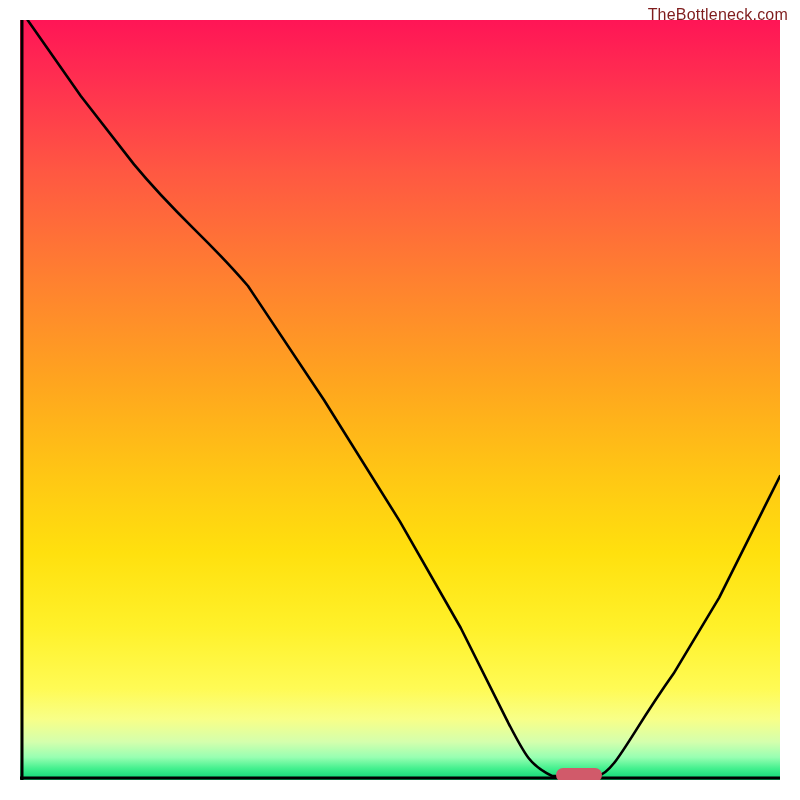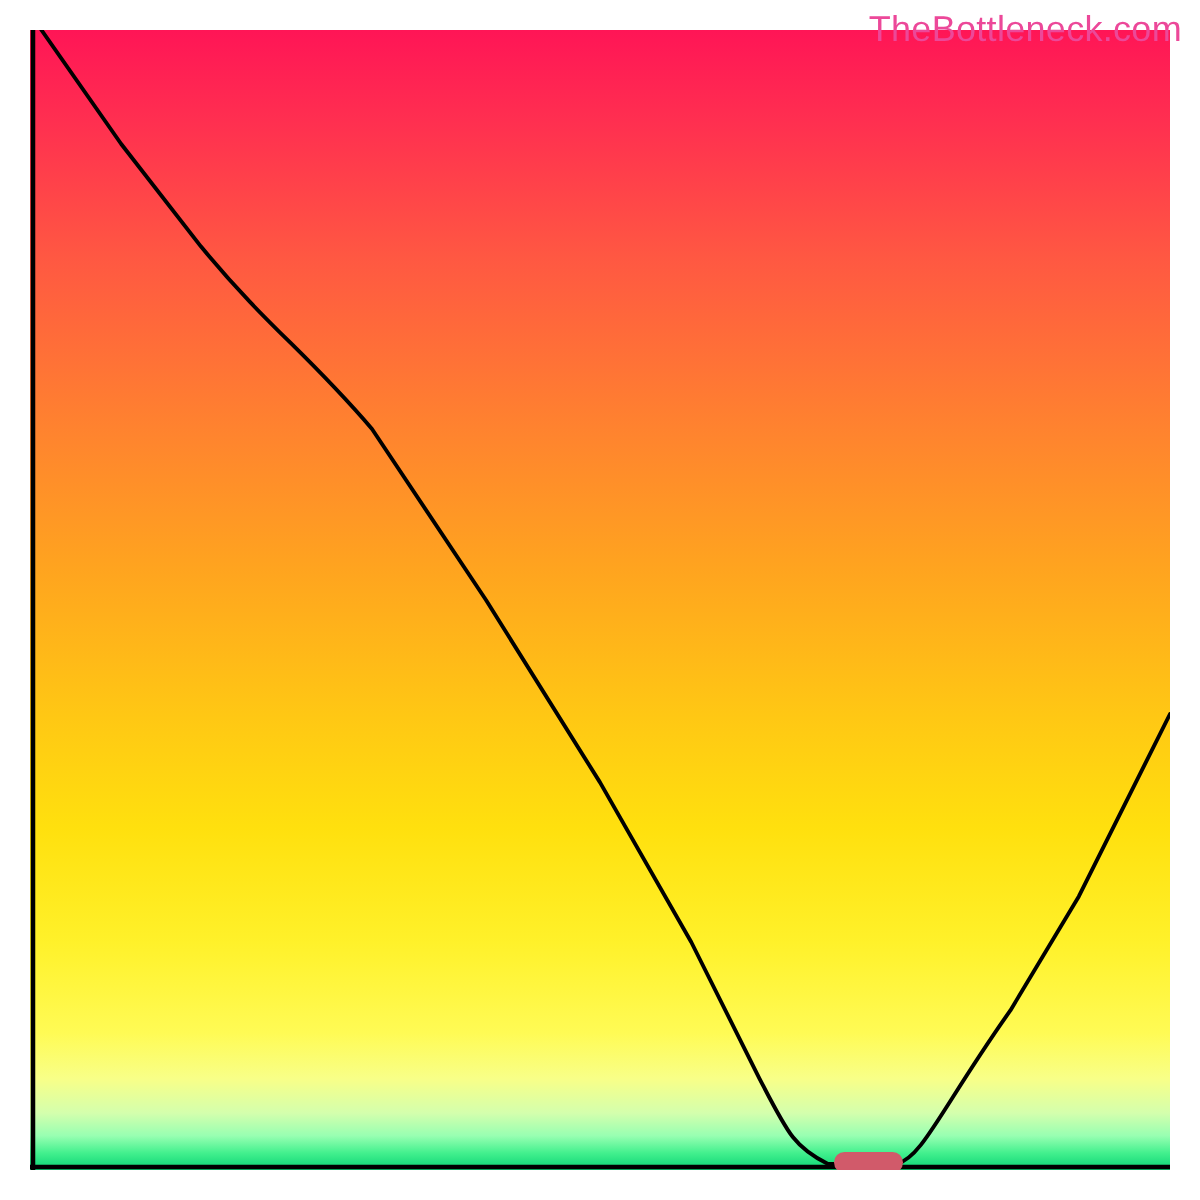--- a/index.html
+++ b/index.html
@@ -12,23 +12,23 @@
   }
   .chart-container {
     position: relative;
     width: 800px;
     height: 800px;
   }
   .watermark {
     position: absolute;
     top: 6px;
     right: 12px;
-    font-size: 24px;
+    font-size: 16px;
     font-weight: 500;
-    color: #ec4899;
+    color: #7f1d1d;
     letter-spacing: 0.2px;
     z-index: 5;
   }
   .plot-area {
     position: absolute;
     left: 20px;
     top: 20px;
     width: 760px;
     height: 760px;
     overflow: hidden;

